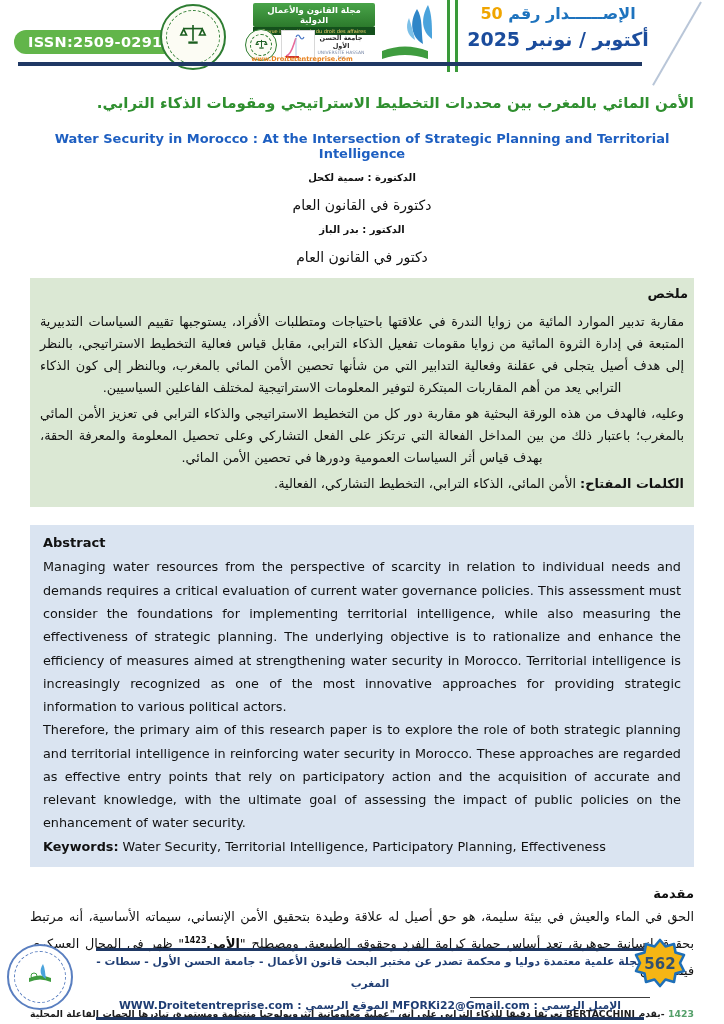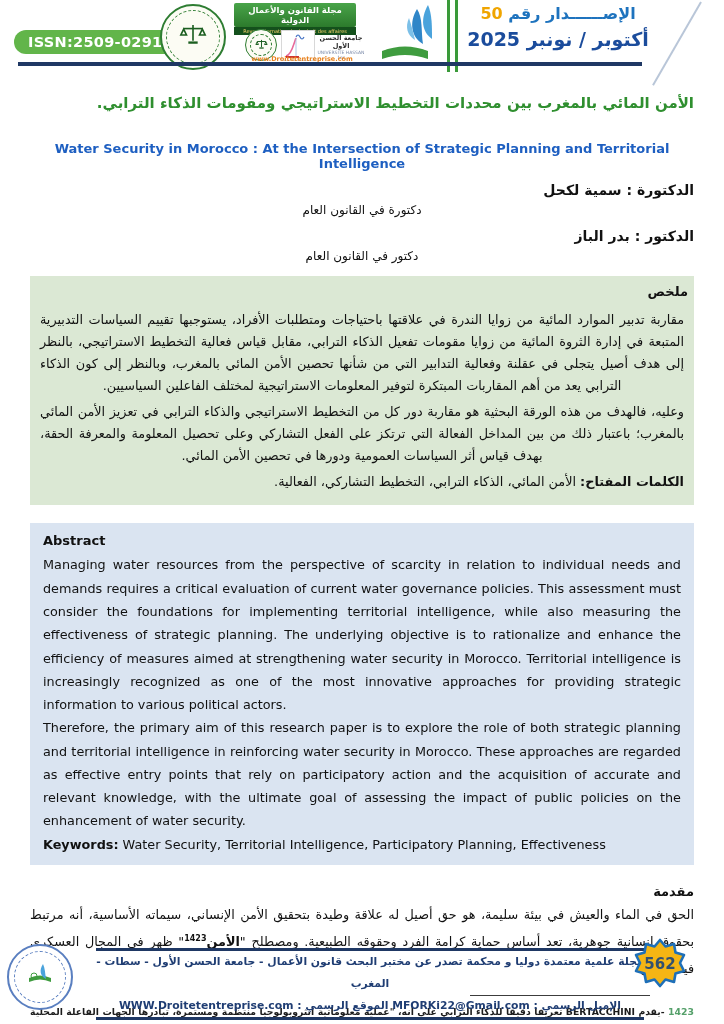--- a/index.html
+++ b/index.html
@@ -8,21 +8,21 @@
 
   
   .header{position:absolute;top:0;left:0;width:724px;height:92px;}
   .issn-pill{position:absolute;left:14px;top:30px;background:var(--issn_green,#62b54a);
              color:#fff;font-weight:bold;font-size:14.5px;padding:4px 14px;border-radius:16px;letter-spacing:.3px;}
   .hdr-rule{position:absolute;left:18px;top:62px;width:624px;height:4px;background:var(--navy,#1f3864);}
   .logo-circle{position:absolute;border-radius:50%;background:#fcfcf4;display:flex;align-items:center;justify-content:center;}
   .logo-circle::before{content:"";position:absolute;inset:4px;border:1px dashed #2e7d32;border-radius:50%;}
   .logo1{left:160px;top:4px;width:62px;height:62px;border:2px solid #2e7d32;}
   .logo2{left:245px;top:29px;width:30px;height:30px;border:1.5px solid #2e7d32;}
-  .banner{position:absolute;left:234px;top:3px;width:122px;}
+  .banner{position:absolute;left:253px;top:3px;width:122px;}
   .banner-main{background:linear-gradient(#49a449,#2c7a2c);color:#fff;font-size:8.5px;font-weight:bold;
                text-align:center;padding:2px 1px;direction:rtl;border-radius:2px;}
   .banner-sub{background:#14501c;color:#ffd76f;font-size:5px;text-align:center;padding:1px 0;}
   .chartbox{position:absolute;left:281px;top:30px;width:32px;height:29px;background:#fff;border:1px solid #d8d8d8;}
   .univ{position:absolute;left:316px;top:34px;width:50px;text-align:center;}
   .univ-ar{font-size:6.5px;color:#2b2b2b;font-weight:bold;direction:rtl;}
   .univ-en{font-size:4.5px;color:#7a89a8;}
   .hdr-site{position:absolute;left:244px;top:55px;width:116px;text-align:center;
             color:#e8821e;font-size:6.5px;font-weight:bold;}
   .birdlogo{position:absolute;left:362px;top:2px;width:86px;height:62px;}
@@ -31,23 +31,23 @@
   .issue-block{position:absolute;left:458px;top:4px;width:200px;direction:rtl;text-align:center;}
   .issue-line1{font-size:16px;font-weight:bold;color:var(--blue_bright,#1e73be);}
   .issue-num{color:var(--gold,#f0a500);}
   .issue-line2{font-size:19px;font-weight:bold;color:#1b4c9c;margin-top:5px;}
   .slash{position:absolute;left:700px;top:2px;width:2px;height:96px;background:#b9c6d8;
          transform:rotate(30deg);transform-origin:top center;}
 
   
   .content{position:absolute;top:92px;left:30px;width:664px;}
   .title-ar{color:var(--green_title,#2f8f2f);font-weight:bold;font-size:15px;direction:rtl;margin-top:2px;}
-  .title-en{color:var(--blue_title,#1e5fc1);font-weight:bold;font-size:13px;text-align:center;margin-top:29px;}
-  .author-name{font-weight:bold;font-size:14px;text-align:right;direction:rtl;margin-top:11px;}
-  .author-role{font-size:12px;text-align:center;direction:rtl;margin-top:5px;}
+  .title-en{color:var(--blue_title,#1e5fc1);font-weight:bold;font-size:13px;text-align:center;margin-top:19px;}
+  .author-name{font-weight:bold;font-size:10px;text-align:center;direction:rtl;margin-top:11px;}
+  .author-role{font-size:14px;text-align:center;direction:rtl;margin-top:14px;}
 
   .box-green{background:var(--box_green,#dbe8d4);margin-top:13px;padding:4px 6px 8px;direction:rtl;}
   .box-blue{background:var(--box_blue,#dae4f1);margin-top:18px;padding:6px 13px 9px;direction:ltr;}
   .box-h{font-weight:bold;font-size:13px;line-height:1.9;}
   .box-green p{margin:4px;font-size:12.8px;line-height:1.72;text-align:justify;text-align-last:center;}
   .box-green p.kw{text-align:right;text-align-last:right;}
   .box-blue p{margin:0;font-size:12.8px;line-height:1.82;text-align:justify;}
   .kw-label{font-weight:bold;}
 
   .intro-h{direction:rtl;font-weight:bold;font-size:13px;margin-top:19px;}

